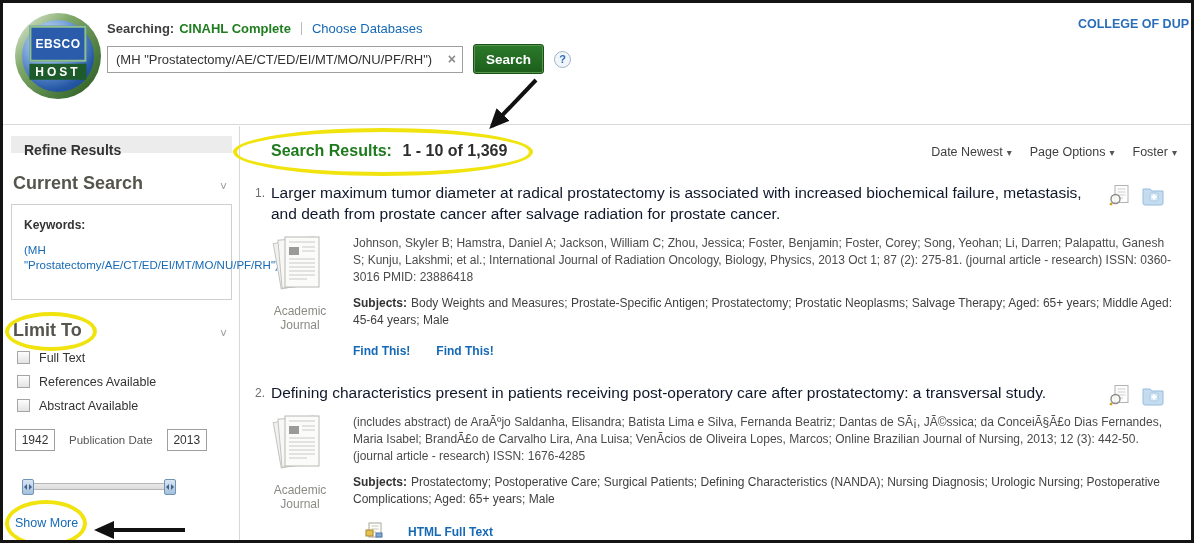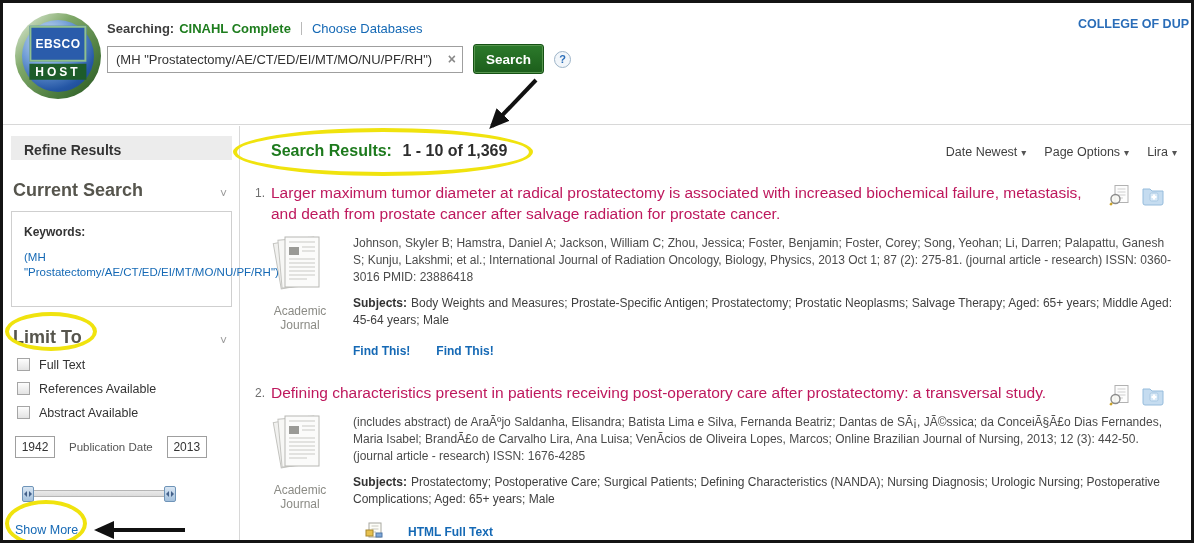--- a/index.html
+++ b/index.html
@@ -33,21 +33,21 @@
           font-family: "Liberation Sans", sans-serif; font-weight: bold; font-size: 13.5px; cursor: pointer; }
   .help-circle { margin-left: 10px; width: 17px; height: 17px; border-radius: 50%; border: 1px solid #9db4c8;
           background: #f2f6fa; color: #2a6db8; font-size: 11px; font-weight: bold; display: flex;
           align-items: center; justify-content: center; cursor: pointer; }
   .row3 { display: flex; gap: 20px; margin-top: 12px; font-size: 12.5px; }
   .tri::after { content: "\25B6"; font-size: 8px; margin-left: 4px; position: relative; top: -1px; }
   .institution { position: absolute; right: 2px; top: 14px; color: #2a6db8; font-weight: bold; font-size: 12.5px; white-space: nowrap; }
 
   
   .sidebar { position: absolute; left: 0; top: 123px; width: 237px; bottom: 0; border-right: 1px solid #d8d8d8; background: #fff; }
-  .refine-title { margin: 10px 7px 0 8px; height: 24px; line-height: 29px; background: #ececec; color: #333;
+  .refine-title { margin: 10px 7px 0 8px; height: 17px; line-height: 29px; background: #ececec; color: #333;
           font-size: 14px; font-weight: bold; padding-left: 13px; }
   .section-head { display: flex; justify-content: space-between; align-items: flex-end; margin: 20px 12px 0 10px;
           font-size: 18px; font-weight: bold; color: #56554d; cursor: pointer; }
   .chev { color: #9a9a9a; font-size: 12px; font-weight: normal; }
   .chev::after { content: "\02C5"; }
   .keywords-box { margin: 10px 7px 0 8px; border: 1px solid #cfcfcf; height: 96px; padding: 13px 0 0 12px; overflow: visible; }
   .kw-label { font-size: 12px; font-weight: bold; color: #333; }
   .kw-value { display: block; margin-top: 11px; font-size: 11.5px; line-height: 15px; color: #1569b5; width: 204px; white-space: normal; }
   .cb-row { display: flex; align-items: flex-start; margin: 10px 0 0 14px; }
   .cb-row:first-of-type { margin-top: 14px; }
@@ -72,21 +72,21 @@
   .results-head { display: flex; justify-content: space-between; align-items: baseline; margin: 16px 14px 0 30px; text-align: right; }
   .rh-left { font-size: 16px; font-weight: bold; }
   .rh-title { color: #1d7a1d; }
   .rh-range { color: #2e2e2e; margin-left: 6px; }
   .toolbar { display: flex; gap: 18px; font-size: 12.5px; color: #3f3f3f; }
   .tb-item { cursor: pointer; }
   .caret::after { content: "\25BE"; font-size: 10px; margin-left: 4px; color: #555; }
   .result { position: relative; margin: 22px 14px 0 14px; }
   .result-head { display: flex; }
   .rnum { color: #6f6f6f; font-size: 12px; width: 16px; padding-top: 4px; flex: none; }
-  .rtitle { color: #be185d; font-size: 15.5px; line-height: 21px; max-width: 830px; cursor: pointer; }
+  .rtitle { color: #0f172a; font-size: 15.5px; line-height: 21px; max-width: 830px; cursor: pointer; }
   .head-icons { position: absolute; right: 12px; top: 2px; display: flex; gap: 9px; }
   .hicon { cursor: pointer; }
   .result-body { display: flex; margin-top: 11px; }
   .source-col { width: 90px; flex: none; text-align: center; }
   .source-label { font-size: 12px; color: #8b8b85; line-height: 14px; margin-top: 7px; }
   .detail-col { margin-left: 8px; width: 848px; font-size: 12px; color: #4b4b4b; line-height: 17px; }
   .subjects { margin-top: 9px; color: #3f3f3f; }
   .subj-label { font-weight: bold; color: #333; margin-right: 4px; }
   .links-row { margin-top: 14px; display: flex; gap: 26px; }
   .blink { font-weight: bold; font-size: 12px; color: #1569b5; cursor: pointer; }
@@ -179,21 +179,21 @@
 
   <div class="main">
     <div class="results-head">
       <div class="rh-left">
         <span class="rh-title">Search Results:</span>
         <span class="rh-range">1 - 10 of 1,369</span>
       </div>
       <div class="toolbar">
         <span class="tb-item caret">Date Newest</span>
         <span class="tb-item caret">Page Options</span>
-        <span class="tb-item caret">Lira</span>
+        <span class="tb-item caret">Foster</span>
       </div>
     </div>
 
     <div class="result">
       <div class="result-head">
         <span class="rnum">1.</span>
         <a class="rtitle">Larger maximum tumor diameter at radical prostatectomy is associated with increased biochemical failure, metastasis, and death from prostate cancer after salvage radiation for prostate cancer.</a>
       </div>
       <div class="head-icons">
         <span class="hicon">

